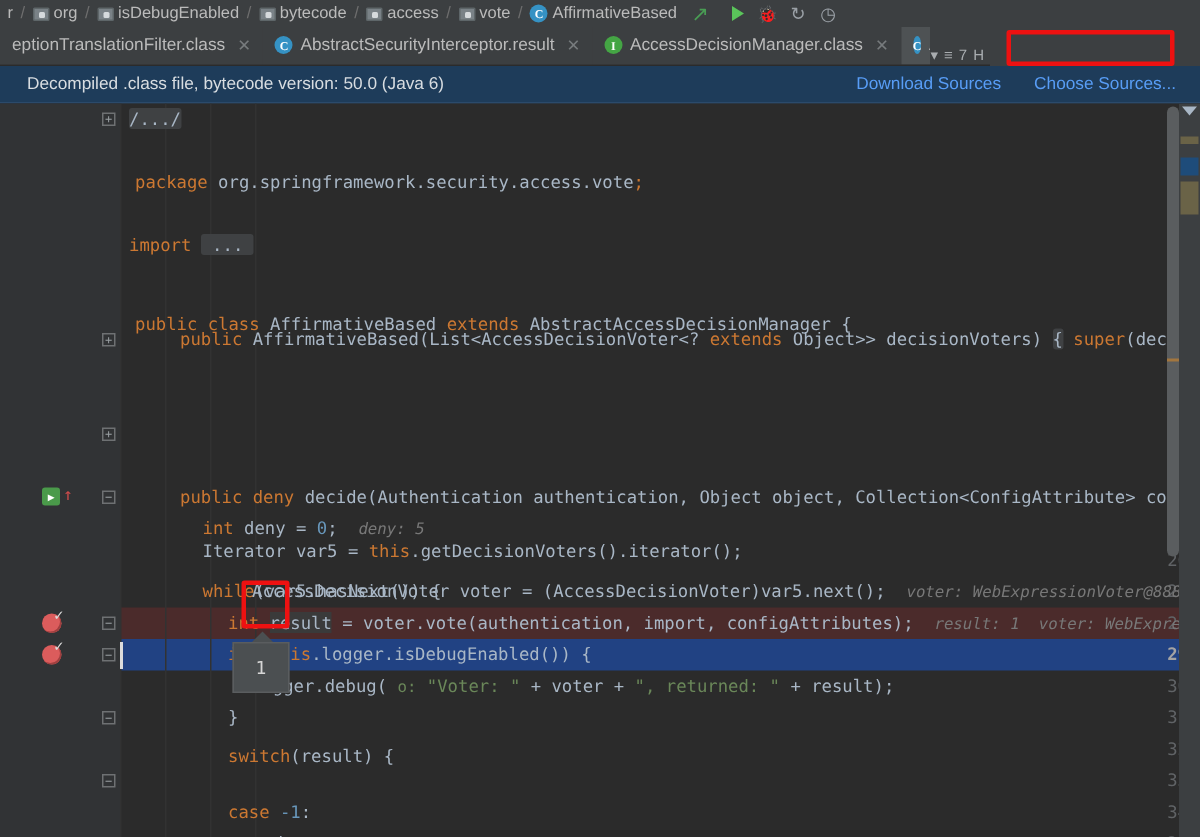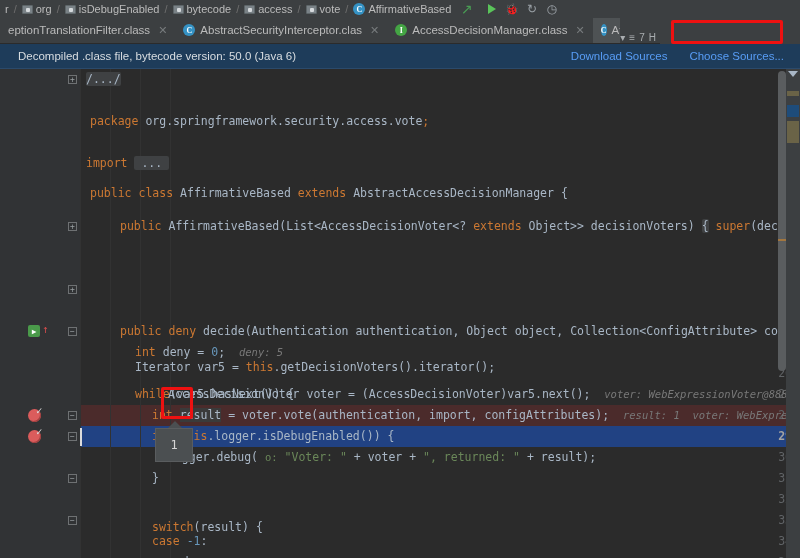--- a/index.html
+++ b/index.html
@@ -256,21 +256,21 @@
     <span class="tool-ico rerun-ico">◷</span>
   </div>
 
   <div class="tabsbar">
     <div class="tab">
       <span>eptionTranslationFilter.class</span>
       <span class="x">✕</span>
     </div>
     <div class="tab">
       <span class="ico-class-c">C</span>
-      <span>AbstractSecurityInterceptor.clas</span>
+      <span>AbstractSecurityInterceptor.result</span>
       <span class="x">✕</span>
     </div>
     <div class="tab">
       <span class="ico-iface-i">I</span>
       <span>AccessDecisionManager.class</span>
       <span class="x">✕</span>
     </div>
     <div class="tab active" style="width:125px; overflow:hidden;">
       <span class="ico-class-c">C</span>
       <span>AffirmativeBased.clas</span>
@@ -357,21 +357,21 @@
     </div>
 
     <div class="code-area">
 
       <div class="codeline" style="top:0px; left:6px;"><span class="fold-txt">/.../</span></div>
 
       <div class="codeline" style="top:42px; left:10px;"><span class="kw">package</span> <span class="typ">org.springframework.security.access.vote</span><span class="kw">;</span></div>
 
       <div class="codeline" style="top:84px; left:6px;"><span class="kw">import</span> <span class="fold-txt">&nbsp;...&nbsp;</span></div>
 
-      <div class="codeline" style="top:114px; left:10px;text-align:right;"><span class="kw">public class</span> <span class="typ">AffirmativeBased</span> <span class="kw">extends</span> <span class="typ">AbstractAccessDecisionManager</span> {</div>
+      <div class="codeline" style="top:137px; left:10px;text-align:right;"><span class="kw">public class</span> <span class="typ">AffirmativeBased</span> <span class="kw">extends</span> <span class="typ">AbstractAccessDecisionManager</span> {</div>
 
       <div class="codeline" style="top:147px; left:40px;"><span class="kw">public</span> <span class="typ">AffirmativeBased</span>(<span class="typ">List&lt;AccessDecisionVoter&lt;? </span><span class="kw">extends</span> <span class="typ">Object&gt;&gt; decisionVoters</span>) <span class="fold-txt">{</span> <span class="kw">super</span>(<span class="typ">decisionVoters</span></div>
 
       <div class="codeline" style="top:252px; left:40px;"><span class="kw">public deny</span> <span class="typ">decide</span>(<span class="typ">Authentication authentication</span>, <span class="typ">Object object</span>, <span class="typ">Collection&lt;ConfigAttribute&gt; configAttribu</span></div>
 
       <div class="codeline" style="top:273px; left:55px;"><span class="kw">int</span> <span class="typ">deny</span> = <span class="num">0</span>;&nbsp;&nbsp;<span class="hint">deny: 5</span></div>
 
       <div class="codeline" style="top:288px; left:55px;"><span class="typ">Iterator var5</span> = <span class="kw">this</span>.<span class="typ">getDecisionVoters</span>().<span class="typ">iterator</span>();</div>
 
       <div class="codeline" style="top:315px; left:55px;"><span class="kw">while</span>(<span class="typ">var5</span>.<span class="typ">hasNext</span>()) {</div>
@@ -383,21 +383,21 @@
       <div class="codeline" style="top:315px; left:88px;"><span class="typ">AccessDecisionVoter voter</span> = (<span class="typ">AccessDecisionVoter</span>)<span class="typ">var5</span>.<span class="typ">next</span>();&nbsp;&nbsp;<span class="hint">voter: WebExpressionVoter@8885</span></div>
 
       <div class="codeline" style="top:336px; left:72px;"><span class="kw">int</span> <span class="sel">result</span> = <span class="typ">voter</span>.<span class="typ">vote</span>(<span class="typ">authentication</span>, <span class="typ">import</span>, <span class="typ">configAttributes</span>);&nbsp;&nbsp;<span class="hint">result: 1&nbsp;&nbsp;voter: WebExpressio</span></div>
 
       <div class="codeline" style="top:357px; left:72px;"><span class="kw">if</span> (<span class="kw">this</span>.<span class="typ">logger</span>.<span class="typ">isDebugEnabled</span>()) {</div>
 
       <div class="codeline" style="top:378px; left:88px;"><span class="typ">logger</span>.<span class="typ">debug</span>( <span class="hintp">o:</span> <span class="str">"Voter: "</span> + <span class="typ">voter</span> + <span class="str">", returned: "</span> + <span class="typ">result</span>);</div>
 
       <div class="codeline" style="top:399px; left:72px;">}</div>
 
-      <div class="codeline" style="top:448px; left:72px;"><span class="kw">switch</span>(<span class="typ">result</span>) {</div>
+      <div class="codeline" style="top:425px; left:72px;"><span class="kw">switch</span>(<span class="typ">result</span>) {</div>
 
       <div class="codeline" style="top:462px; left:72px;"><span class="kw">case</span> <span class="num">-1</span>:</div>
 
       <div class="codeline" style="top:483px; left:88px;">++<span class="typ">deny</span>;</div>
 
     </div>
 
     <div class="value-pop-tail" style="left:168px; top:352px;"></div>
     <div class="value-pop" style="left:155px; top:359px; width:38px; height:34px;">
       <span>1</span>

